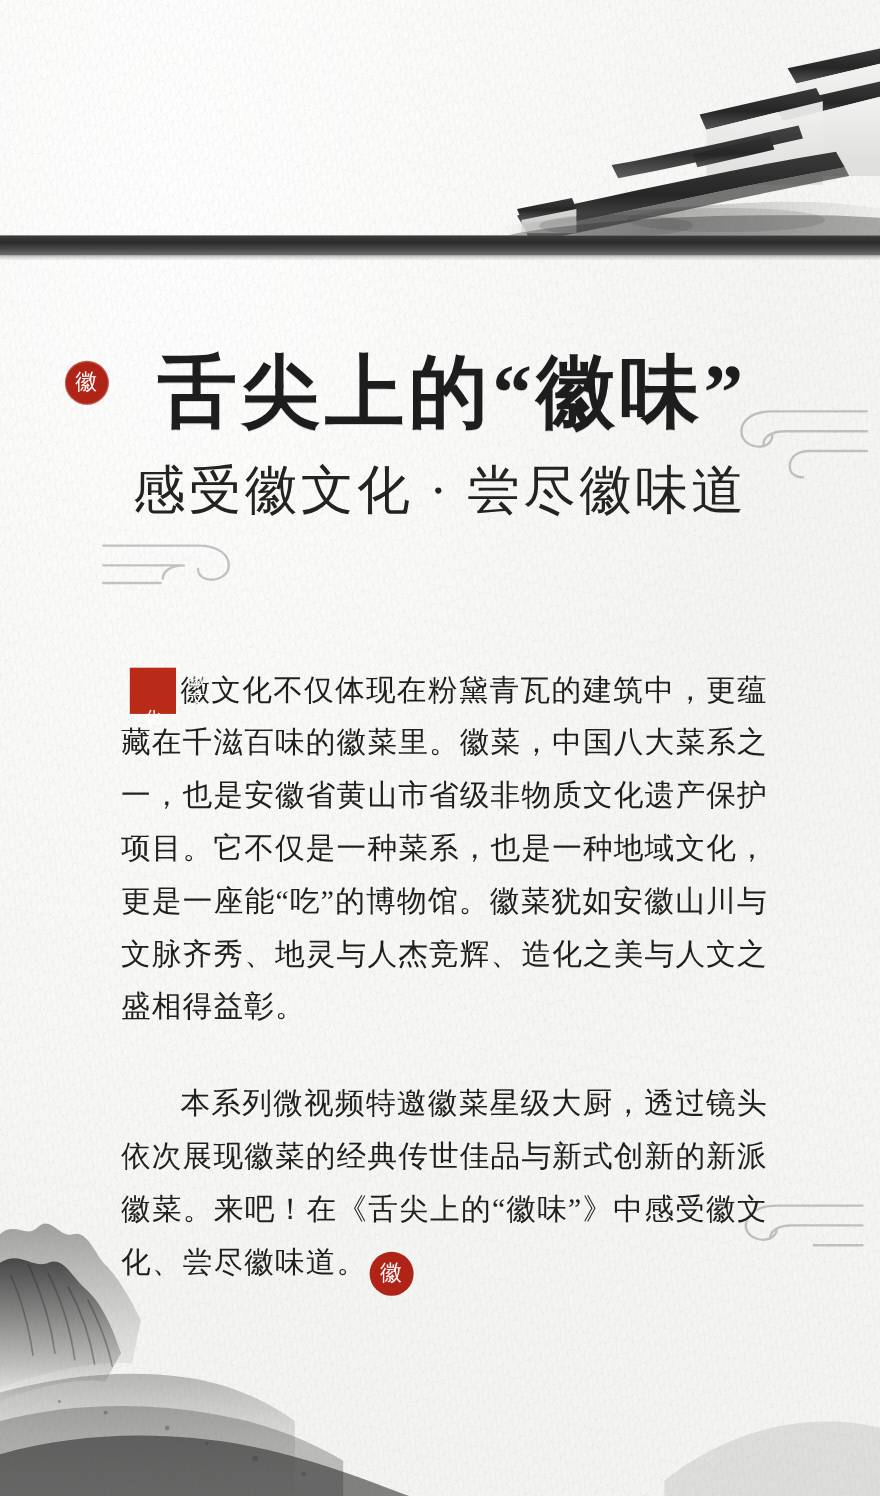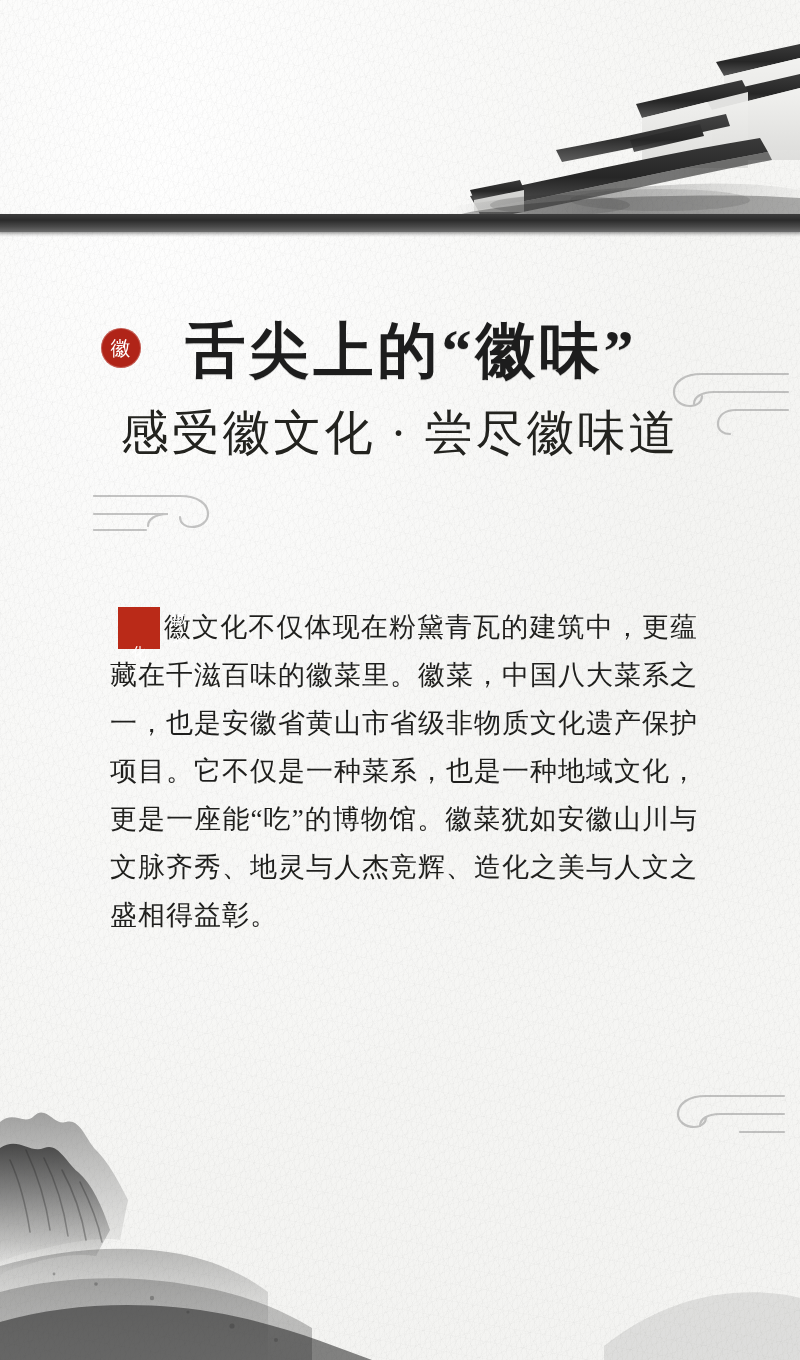--- a/index.html
+++ b/index.html
@@ -89,21 +89,21 @@
     border-radius: 50%;
     background: #b02418;
     color: #fff;
     font-size: 20px;
     line-height: 40px;
     text-align: center;
     font-family: "Liberation Serif", serif;
     box-shadow: inset 0 0 0 1px rgba(255,255,255,.25);
   }
   .main-title {
-    font-size: 60px;
+    font-size: 72px;
     letter-spacing: 4px;
     font-weight: 700;
     color: #1d1d1d;
     font-family: "Liberation Serif", "DejaVu Serif", serif;
     line-height: 1.05;
     white-space: nowrap;
     text-shadow: 0 1px 0 rgba(0,0,0,.15);
     margin-left: 23px;
   }
   .sub-title {
@@ -292,20 +292,23 @@
 
   <div class="content">
     <p class="para first-indent">
       <span class="seal-square">
         <span>徽</span>
         <span>文化</span>
       </span>
       <span>徽文化不仅体现在粉黛青瓦的建筑中，更蕴藏在千滋百味的徽菜里。徽菜，中国八大菜系之一，也是安徽省黄山市省级非物质文化遗产保护项目。它不仅是一种菜系，也是一种地域文化，更是一座能“吃”的博物馆。徽菜犹如安徽山川与文脉齐秀、地灵与人杰竞辉、造化之美与人文之盛相得益彰。</span>
     </p>
 
+    <p class="para indent">
+      <span>本系列微视频特邀徽菜星级大厨，透过镜头依次展现徽菜的经典传世佳品与新式创新的新派徽菜。来吧！在《舌尖上的“徽味”》中感受徽文化、尝尽徽味道。</span><span class="seal-round-end">徽</span>
+    </p>
   </div>
 
   <div class="mountains">
     <svg width="800" height="330" viewBox="0 0 800 330" xmlns="http://www.w3.org/2000/svg" aria-hidden="true">
       <defs>
         <linearGradient id="inkFar" x1="0" y1="0" x2="0" y2="1">
           <stop offset="0%" stop-color="rgba(90,90,90,.55)"></stop>
           <stop offset="100%" stop-color="rgba(150,150,150,.08)"></stop>
         </linearGradient>
         <linearGradient id="inkNear" x1="0" y1="0" x2="0" y2="1">

